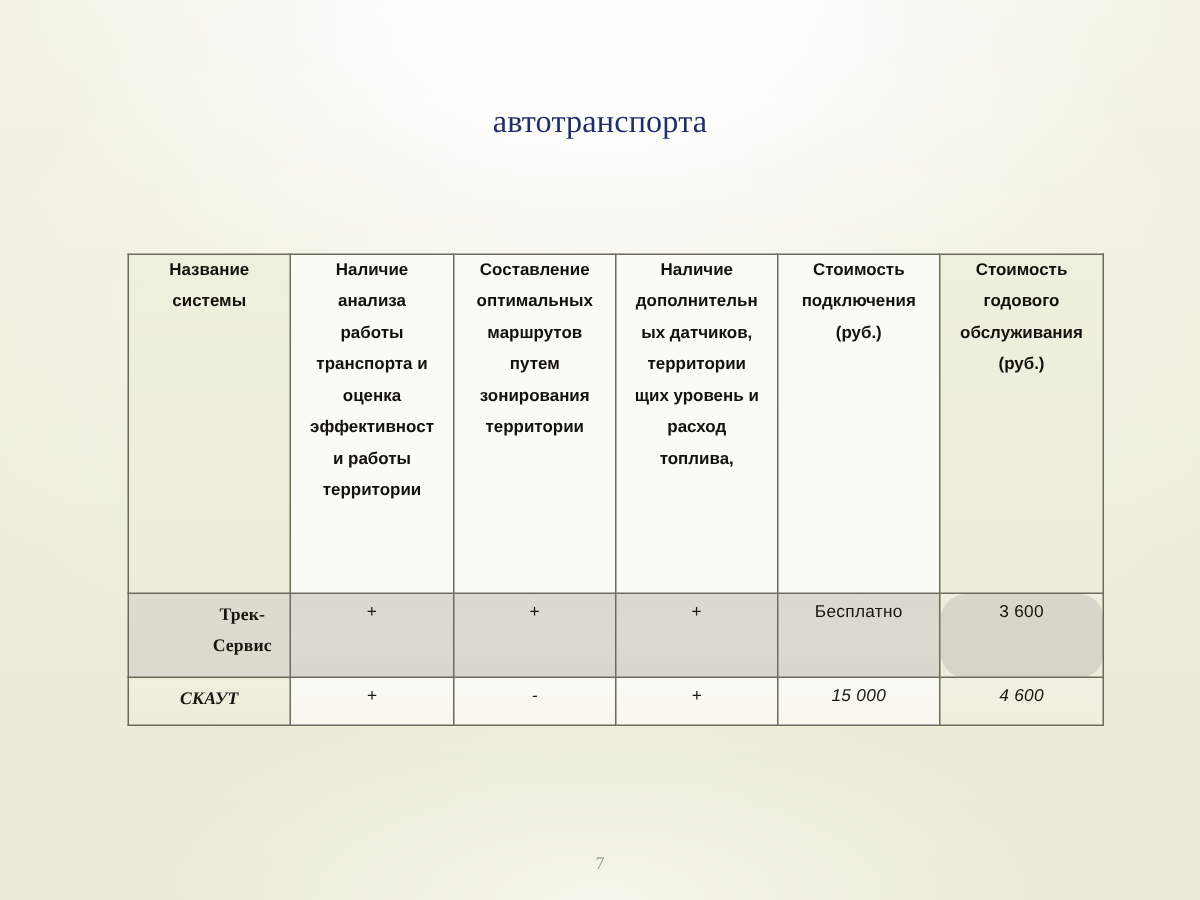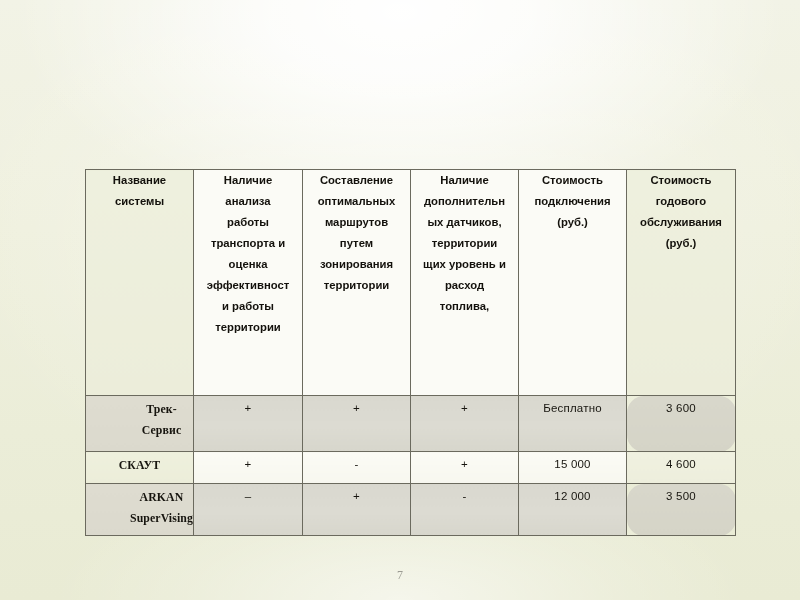--- a/index.html
+++ b/index.html
@@ -113,20 +113,21 @@
     background: linear-gradient(180deg, #dedcd0 0%, #dbd9cd 100%);
     padding-left: 44px;
   }
   tr.r-shaded td.tint {
     background: linear-gradient(180deg, #d8d7cb 0%, #d5d4c7 100%);
     border-radius: 17px;
   }
 
   tr.r-light td {
     background: linear-gradient(180deg, #fbfbf5 0%, #f7f7ef 100%);
+    font-style: italic;
   }
   tr.r-light td.name {
     background: linear-gradient(180deg, #eef0dd 0%, #ecedd9 100%);
   }
   tr.r-light td.tint {
     background: linear-gradient(180deg, #f0f1e0 0%, #edeedc 100%);
     margin-top: 35px;
   }
 
   tr.h-tall td { height: 52px; }
@@ -150,20 +151,21 @@
     color: #9b9b93;
     z-index: 3;
   }
 </style>
 </head>
 <body>
 
 <div id="slide">
 
   <div class="title">
+    <span class="l2">автотранспорта</span>
   </div>
 
   <div class="table-wrap">
     <table class="cmp">
       <colgroup>
         <col class="c0">
           <col class="c1">
           <col class="c2">
           <col class="c3">
           <col class="c4">
@@ -260,41 +262,20 @@
               <span class="v">+</span>
             </td>
           <td>
               <span class="v">15 000</span>
             </td>
           <td class="tint">
               <span class="v">4 600</span>
             </td>
         </tr>
 
-        <tr class="r-shaded h-tall2">
-          <td class="name">
-            <span class="nm">ARKAN</span>
-            <span class="nm">SuperVising</span>
-          </td>
-          <td>
-              <span class="v">–</span>
-            </td>
-          <td>
-              <span class="v">+</span>
-            </td>
-          <td>
-              <span class="v">-</span>
-            </td>
-          <td>
-              <span class="v">12 000</span>
-            </td>
-          <td class="tint">
-              <span class="v">3 500</span>
-            </td>
-        </tr>
 
       </tbody>
     </table>
   </div>
 
   <div class="pagenum">7</div>
 
 </div>
 
 </body></html>

